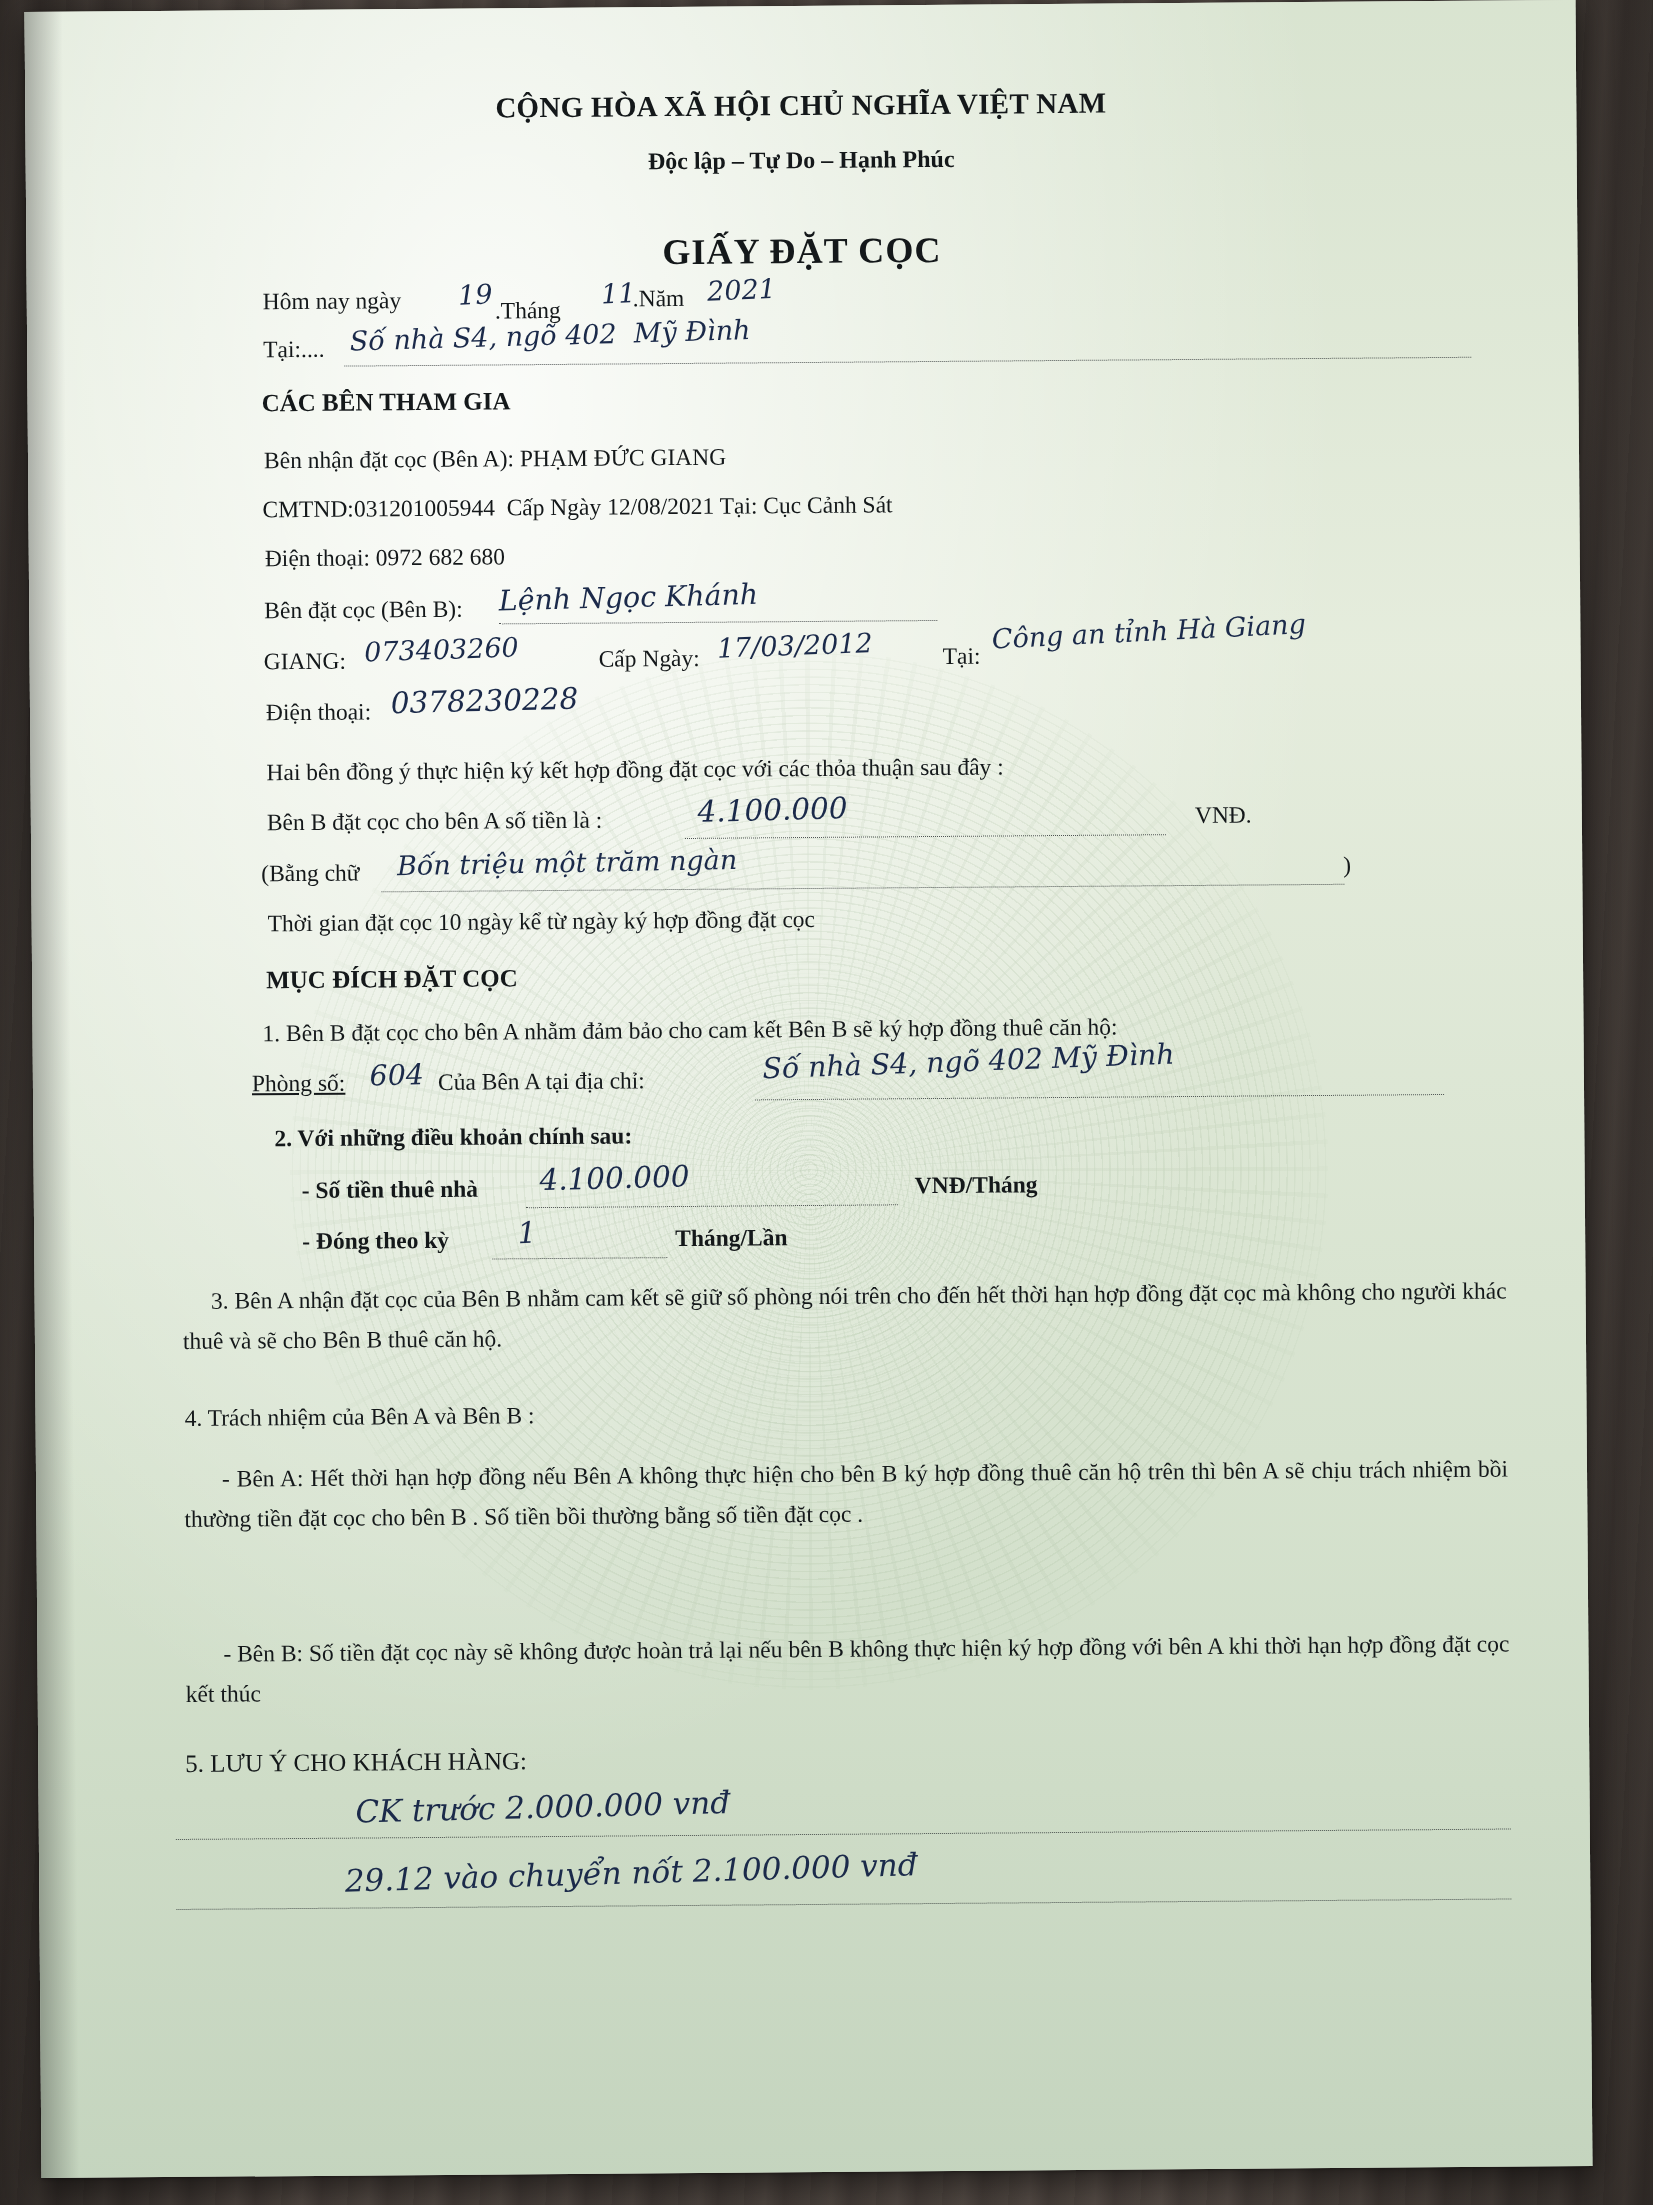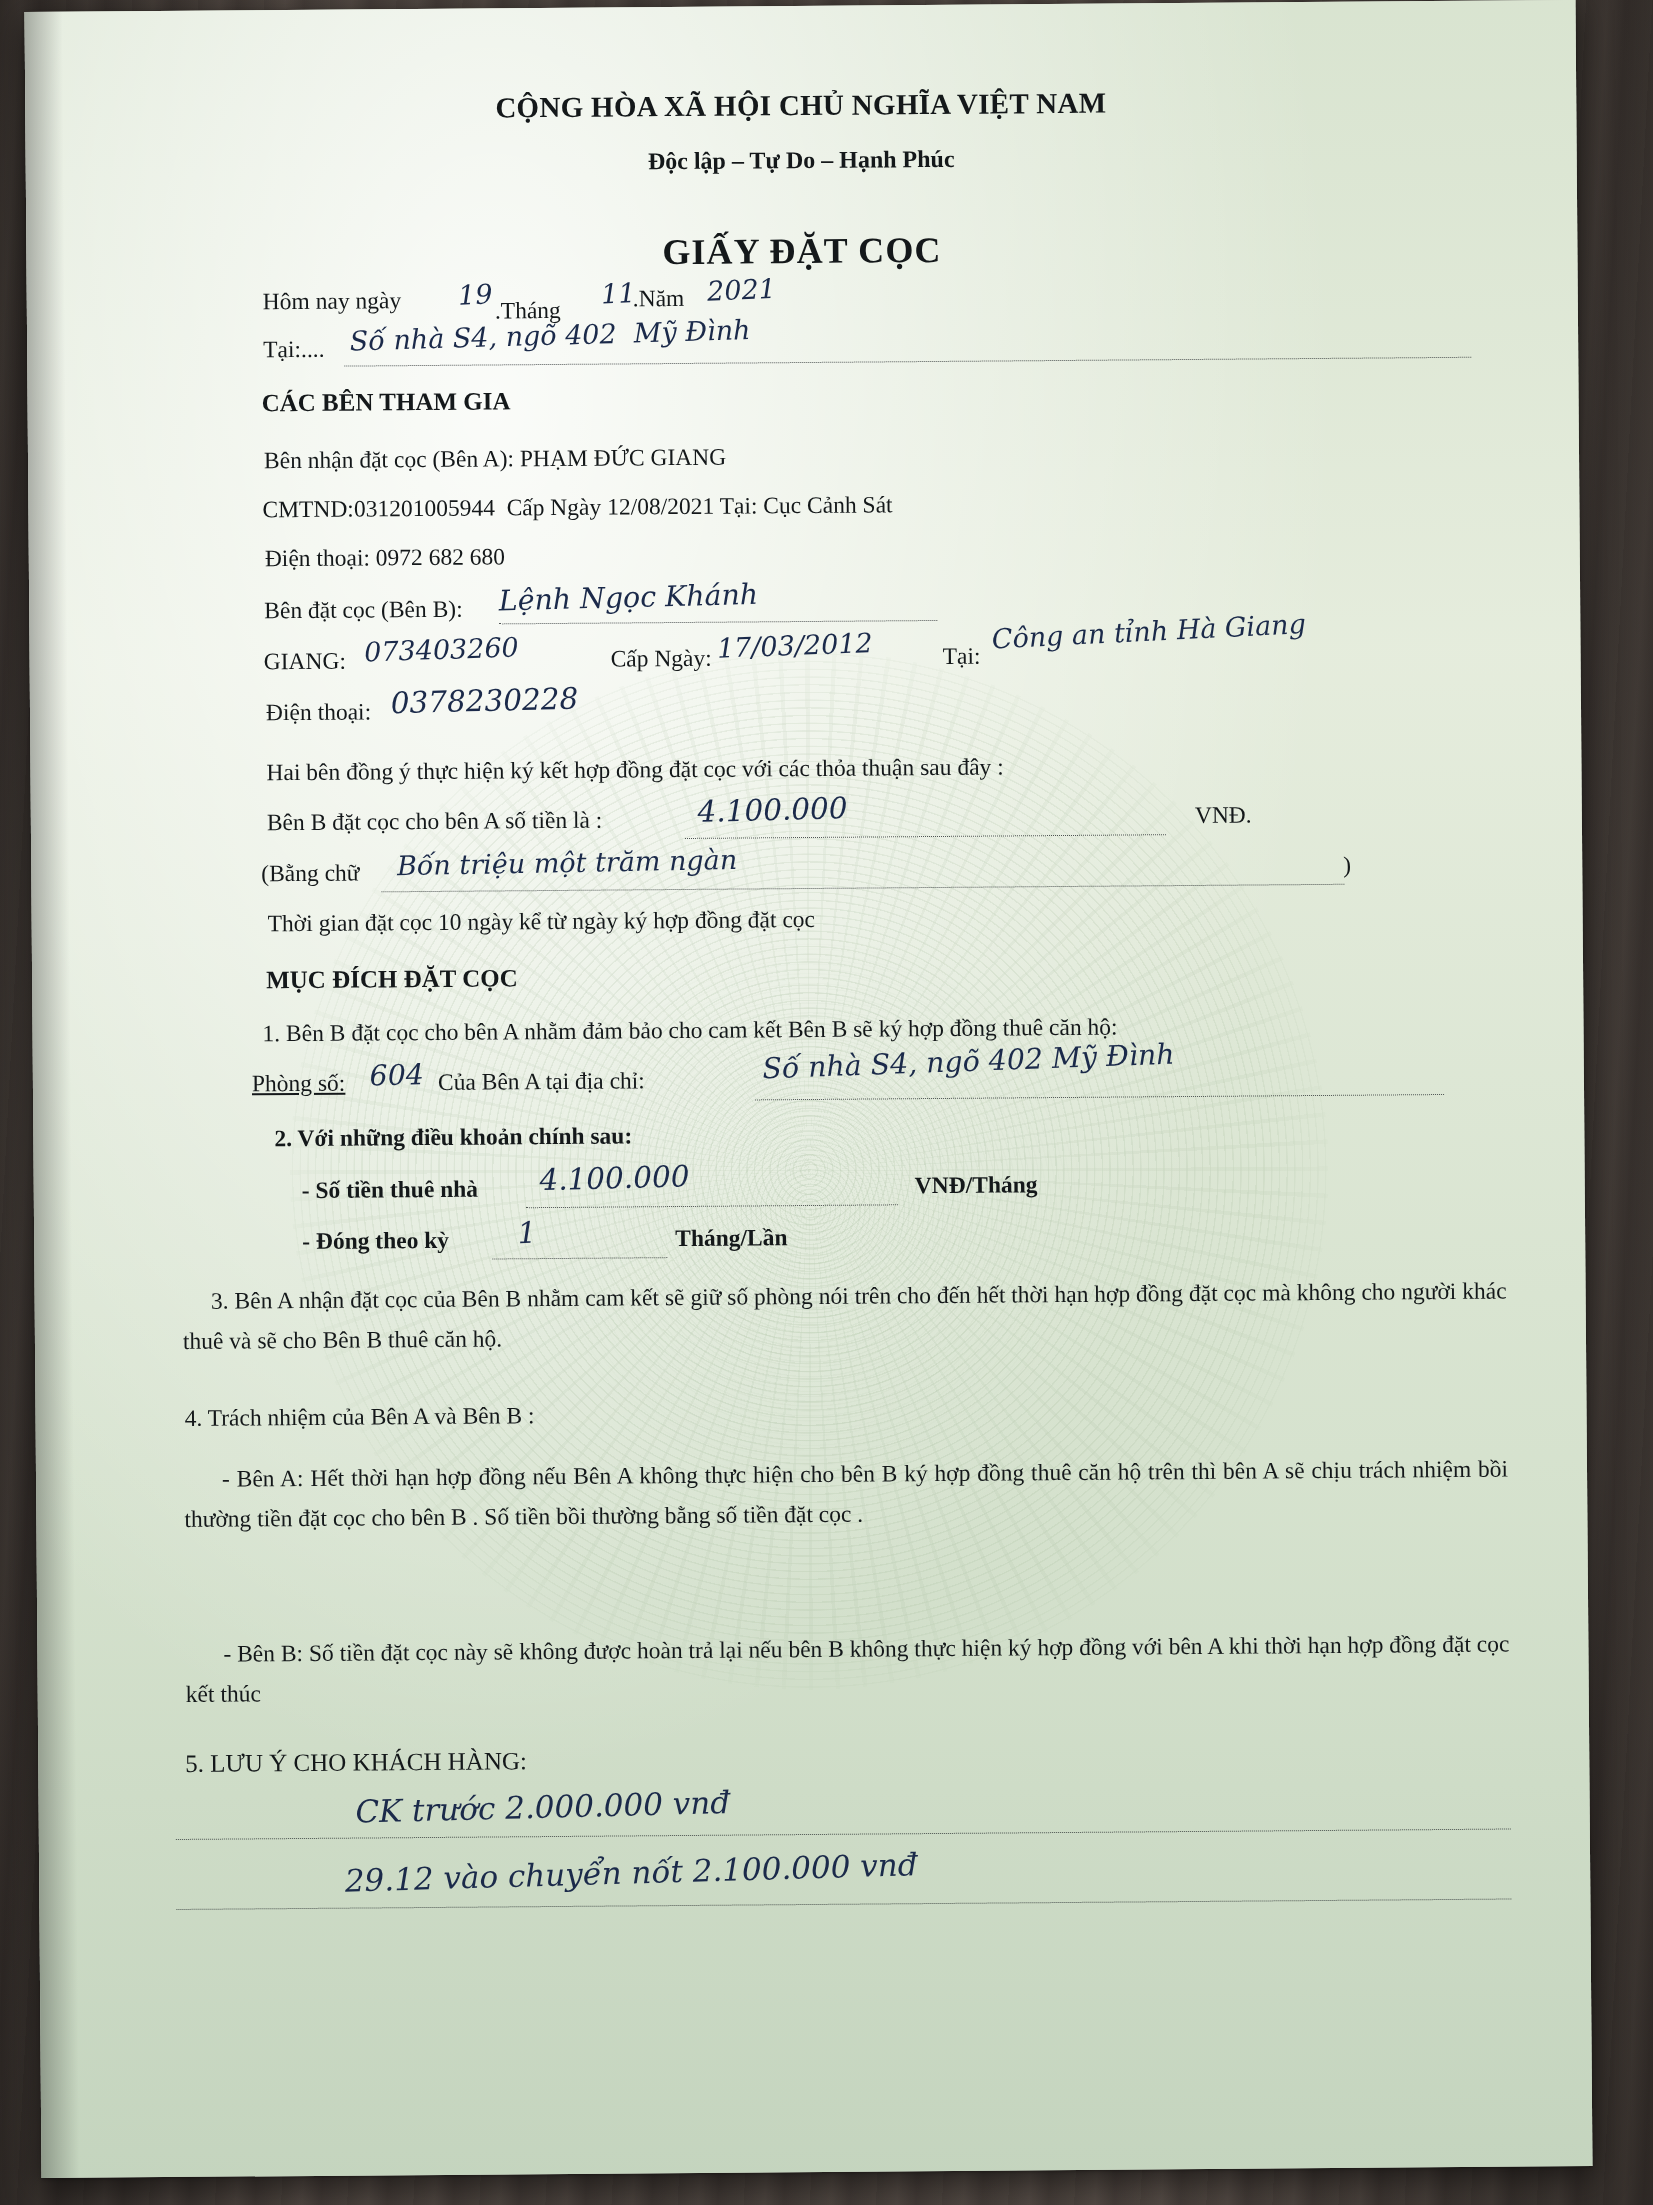--- a/index.html
+++ b/index.html
@@ -186,21 +186,21 @@
     <div class="line body-line" style="left:236px; top:438px;">Bên nhận đặt cọc (Bên A): PHẠM ĐỨC GIANG</div>
     <div class="line body-line" style="left:234px; top:487px;">CMTND:031201005944  Cấp Ngày 12/08/2021 Tại: Cục Cảnh Sát</div>
     <div class="line body-line" style="left:236px; top:536px;">Điện thoại: 0972 682 680</div>
 
     <div class="line body-line" style="left:235px; top:588px;">Bên đặt cọc (Bên B):</div>
     <div class="hw" style="left:470px; top:576px; font-size:28.4px; transform:rotate(-1deg);">Lệnh Ngọc Khánh</div>
     <div class="rule" style="left:470px; top:615px; width:438px;"></div>
 
     <div class="line body-line" style="left:234px; top:639px;">GIANG:</div>
     <div class="hw" style="left:335px; top:627px; font-size:27px; transform:rotate(-1.4deg);">073403260</div>
-    <div class="line body-line" style="left:569px; top:639px;margin-left:12px;">Cấp Ngày:</div>
+    <div class="line body-line" style="left:569px; top:639px;">Cấp Ngày:</div>
     <div class="hw" style="left:688px; top:626px; font-size:27px; transform:rotate(-1.6deg);">17/03/2012</div>
     <div class="line body-line" style="left:913px; top:639px;">Tại:</div>
     <div class="hw" style="left:963px; top:619px; font-size:27px; transform:rotate(-2.4deg);">Công an tỉnh Hà Giang</div>
 
     <div class="line body-line" style="left:236px; top:690px;">Điện thoại:</div>
     <div class="hw" style="left:361px; top:677px; font-size:29.5px; transform:rotate(-1deg);">0378230228</div>
 
     <div class="line body-line" style="left:236px; top:750px;">Hai bên đồng ý thực hiện ký kết hợp đồng đặt cọc với các thỏa thuận sau đây :</div>
 
     <div class="line body-line" style="left:236px; top:800px;">Bên B đặt cọc cho bên A số tiền là :</div>

